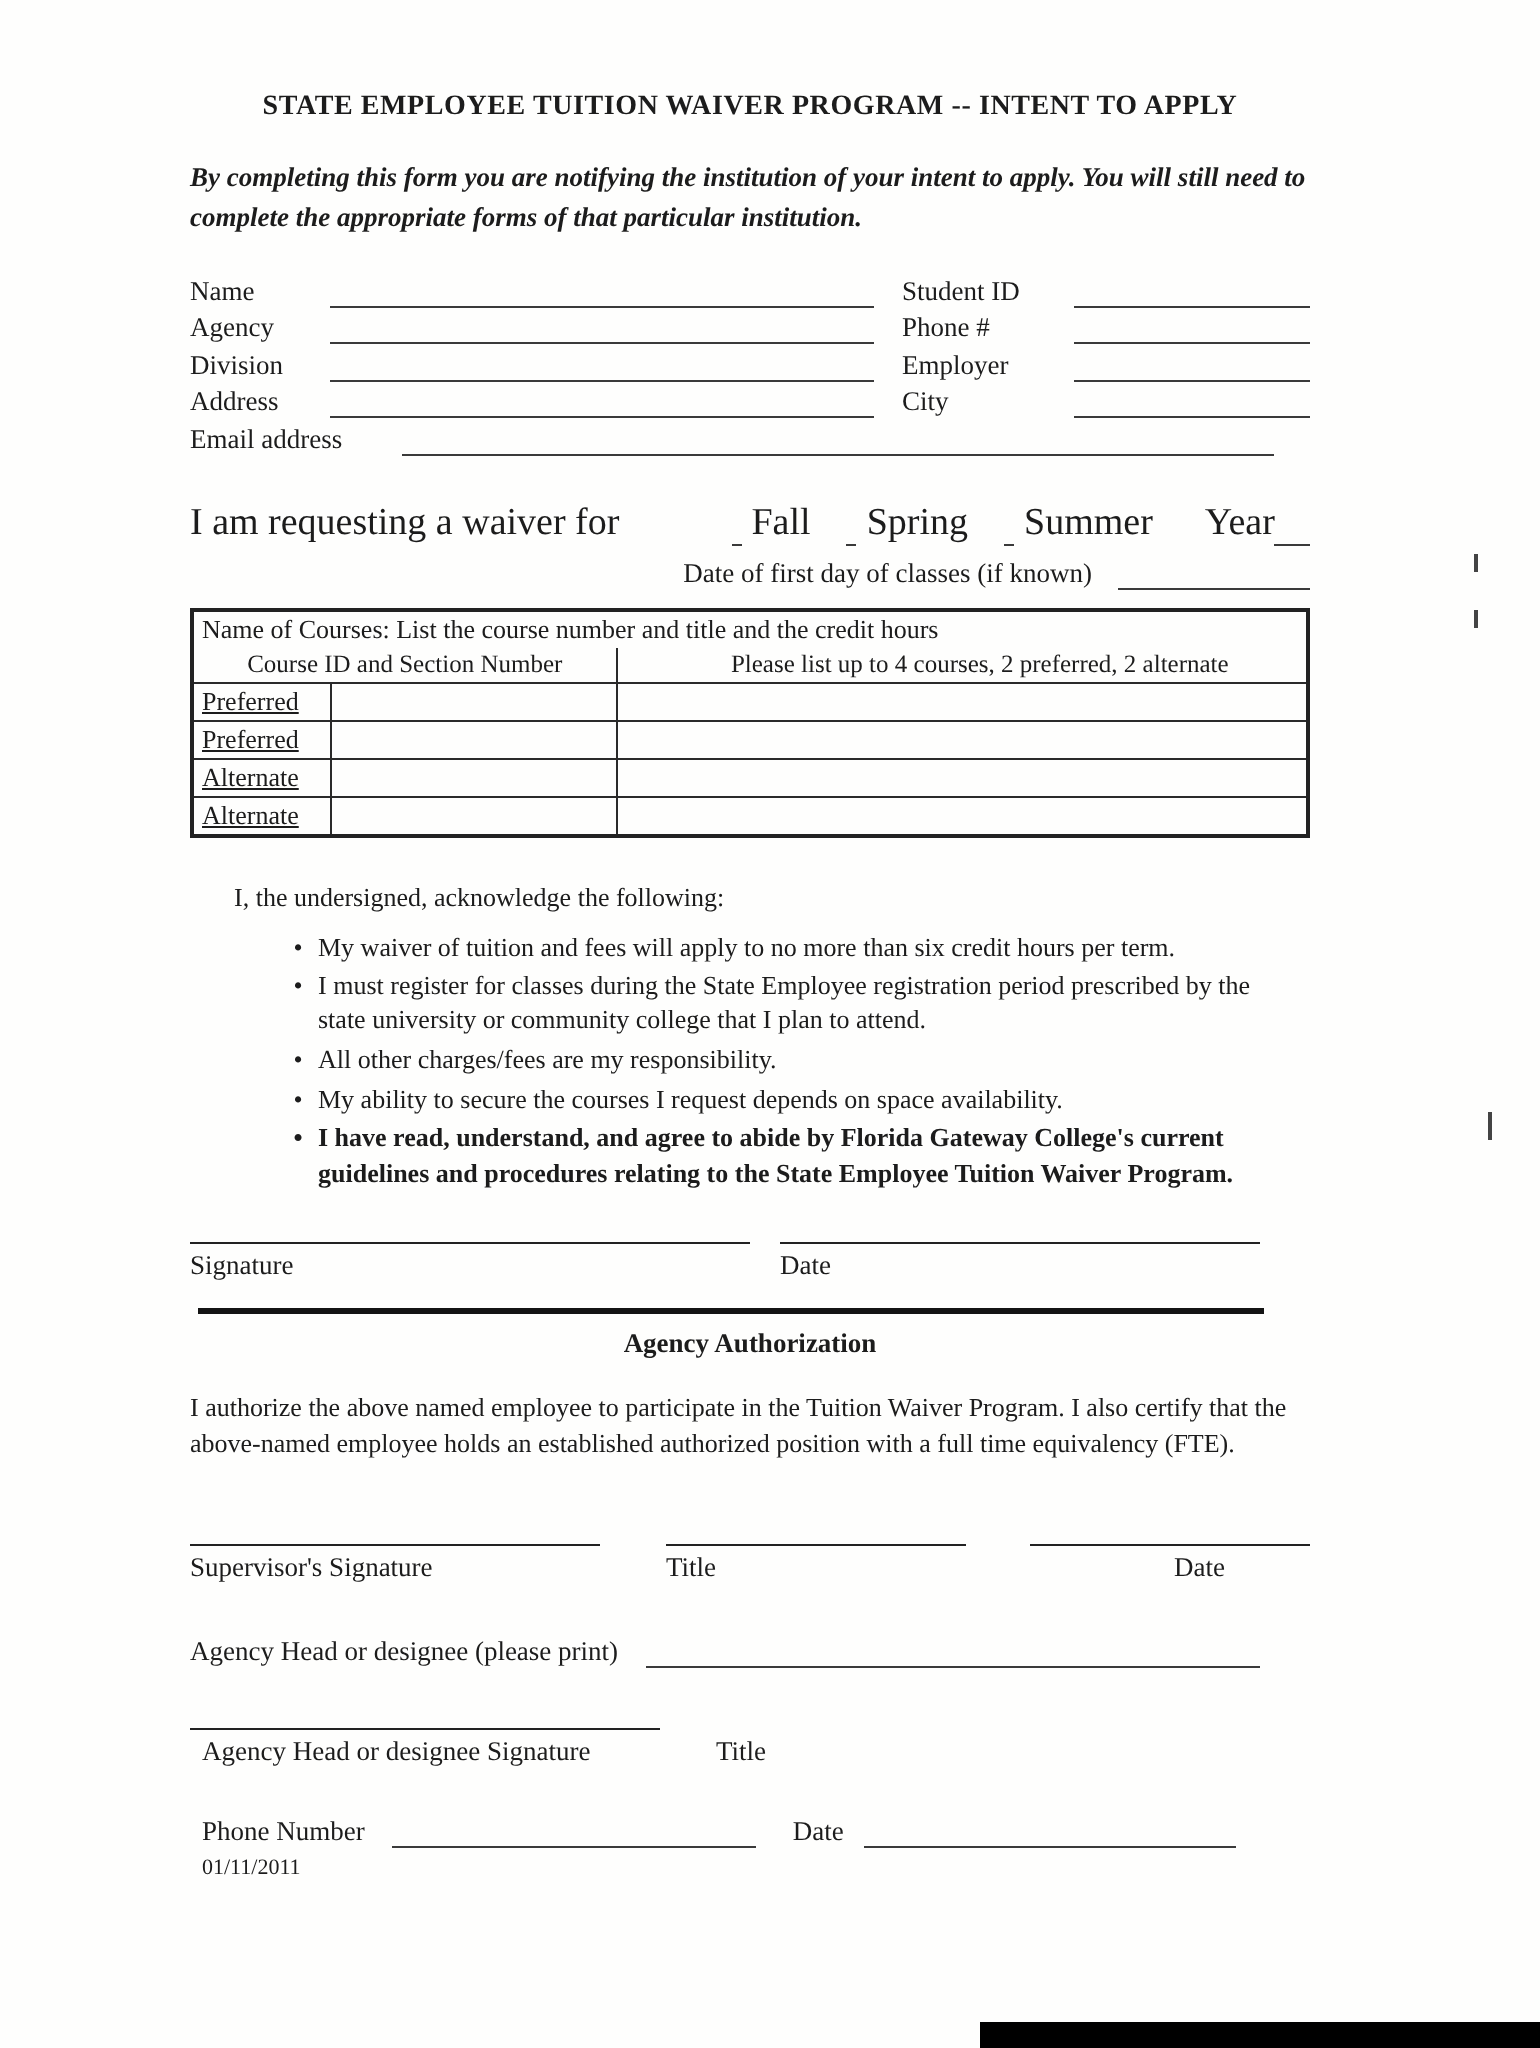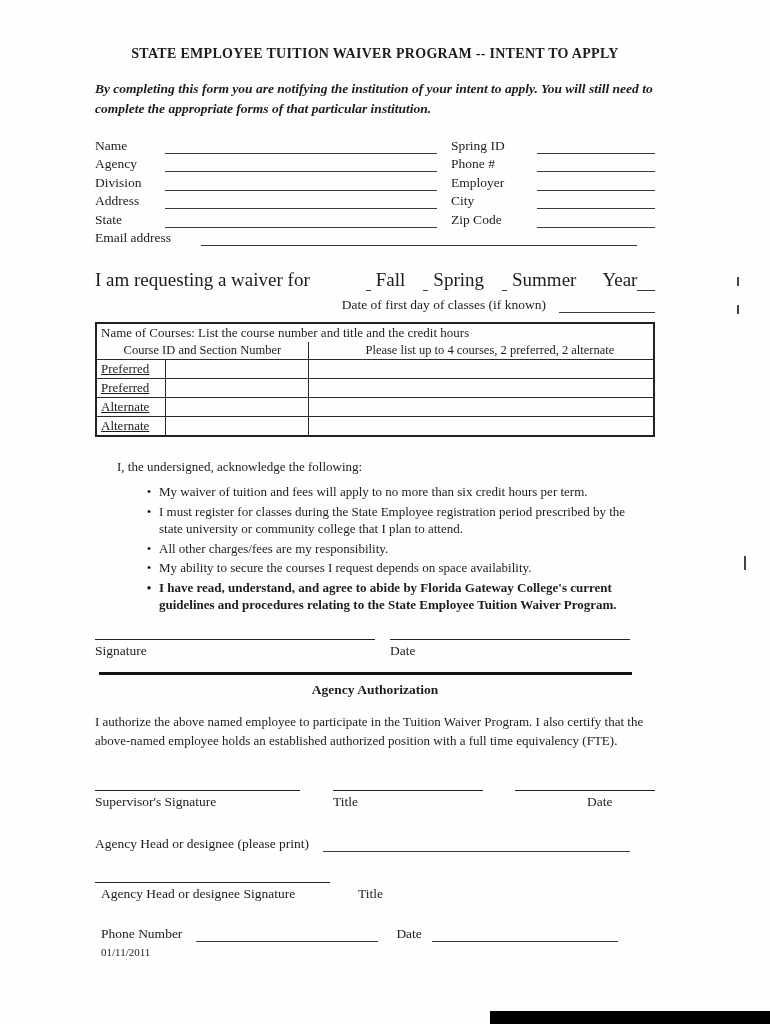--- a/index.html
+++ b/index.html
@@ -91,45 +91,39 @@
   <div class="content">
 
     <div class="title">STATE EMPLOYEE TUITION WAIVER PROGRAM -- INTENT TO APPLY</div>
 
     <div class="intro">By completing this form you are notifying the institution of your intent to apply. You will still need to complete the appropriate forms of that particular institution.</div>
 
     <div class="fields">
       <div class="frow">
         <span class="flabel">Name</span>
         <span class="fline"></span>
-        <span class="flabel-r">Spring ID</span>
+        <span class="flabel-r">Student ID</span>
         <span class="fline-r"></span>
       </div>
       <div class="frow">
         <span class="flabel">Agency</span>
         <span class="fline"></span>
         <span class="flabel-r">Phone #</span>
         <span class="fline-r"></span>
       </div>
       <div class="frow">
         <span class="flabel">Division</span>
         <span class="fline"></span>
         <span class="flabel-r">Employer</span>
         <span class="fline-r"></span>
       </div>
       <div class="frow">
         <span class="flabel">Address</span>
         <span class="fline"></span>
         <span class="flabel-r">City</span>
-        <span class="fline-r"></span>
-      </div>
-      <div class="frow">
-        <span class="flabel">State</span>
-        <span class="fline"></span>
-        <span class="flabel-r">Zip Code</span>
         <span class="fline-r"></span>
       </div>
       <div class="frow email-row">
         <span class="flabel">Email address</span>
         <span class="fline"></span>
       </div>
     </div>
 
     <div class="request">
       <span>I am requesting a waiver for</span>

